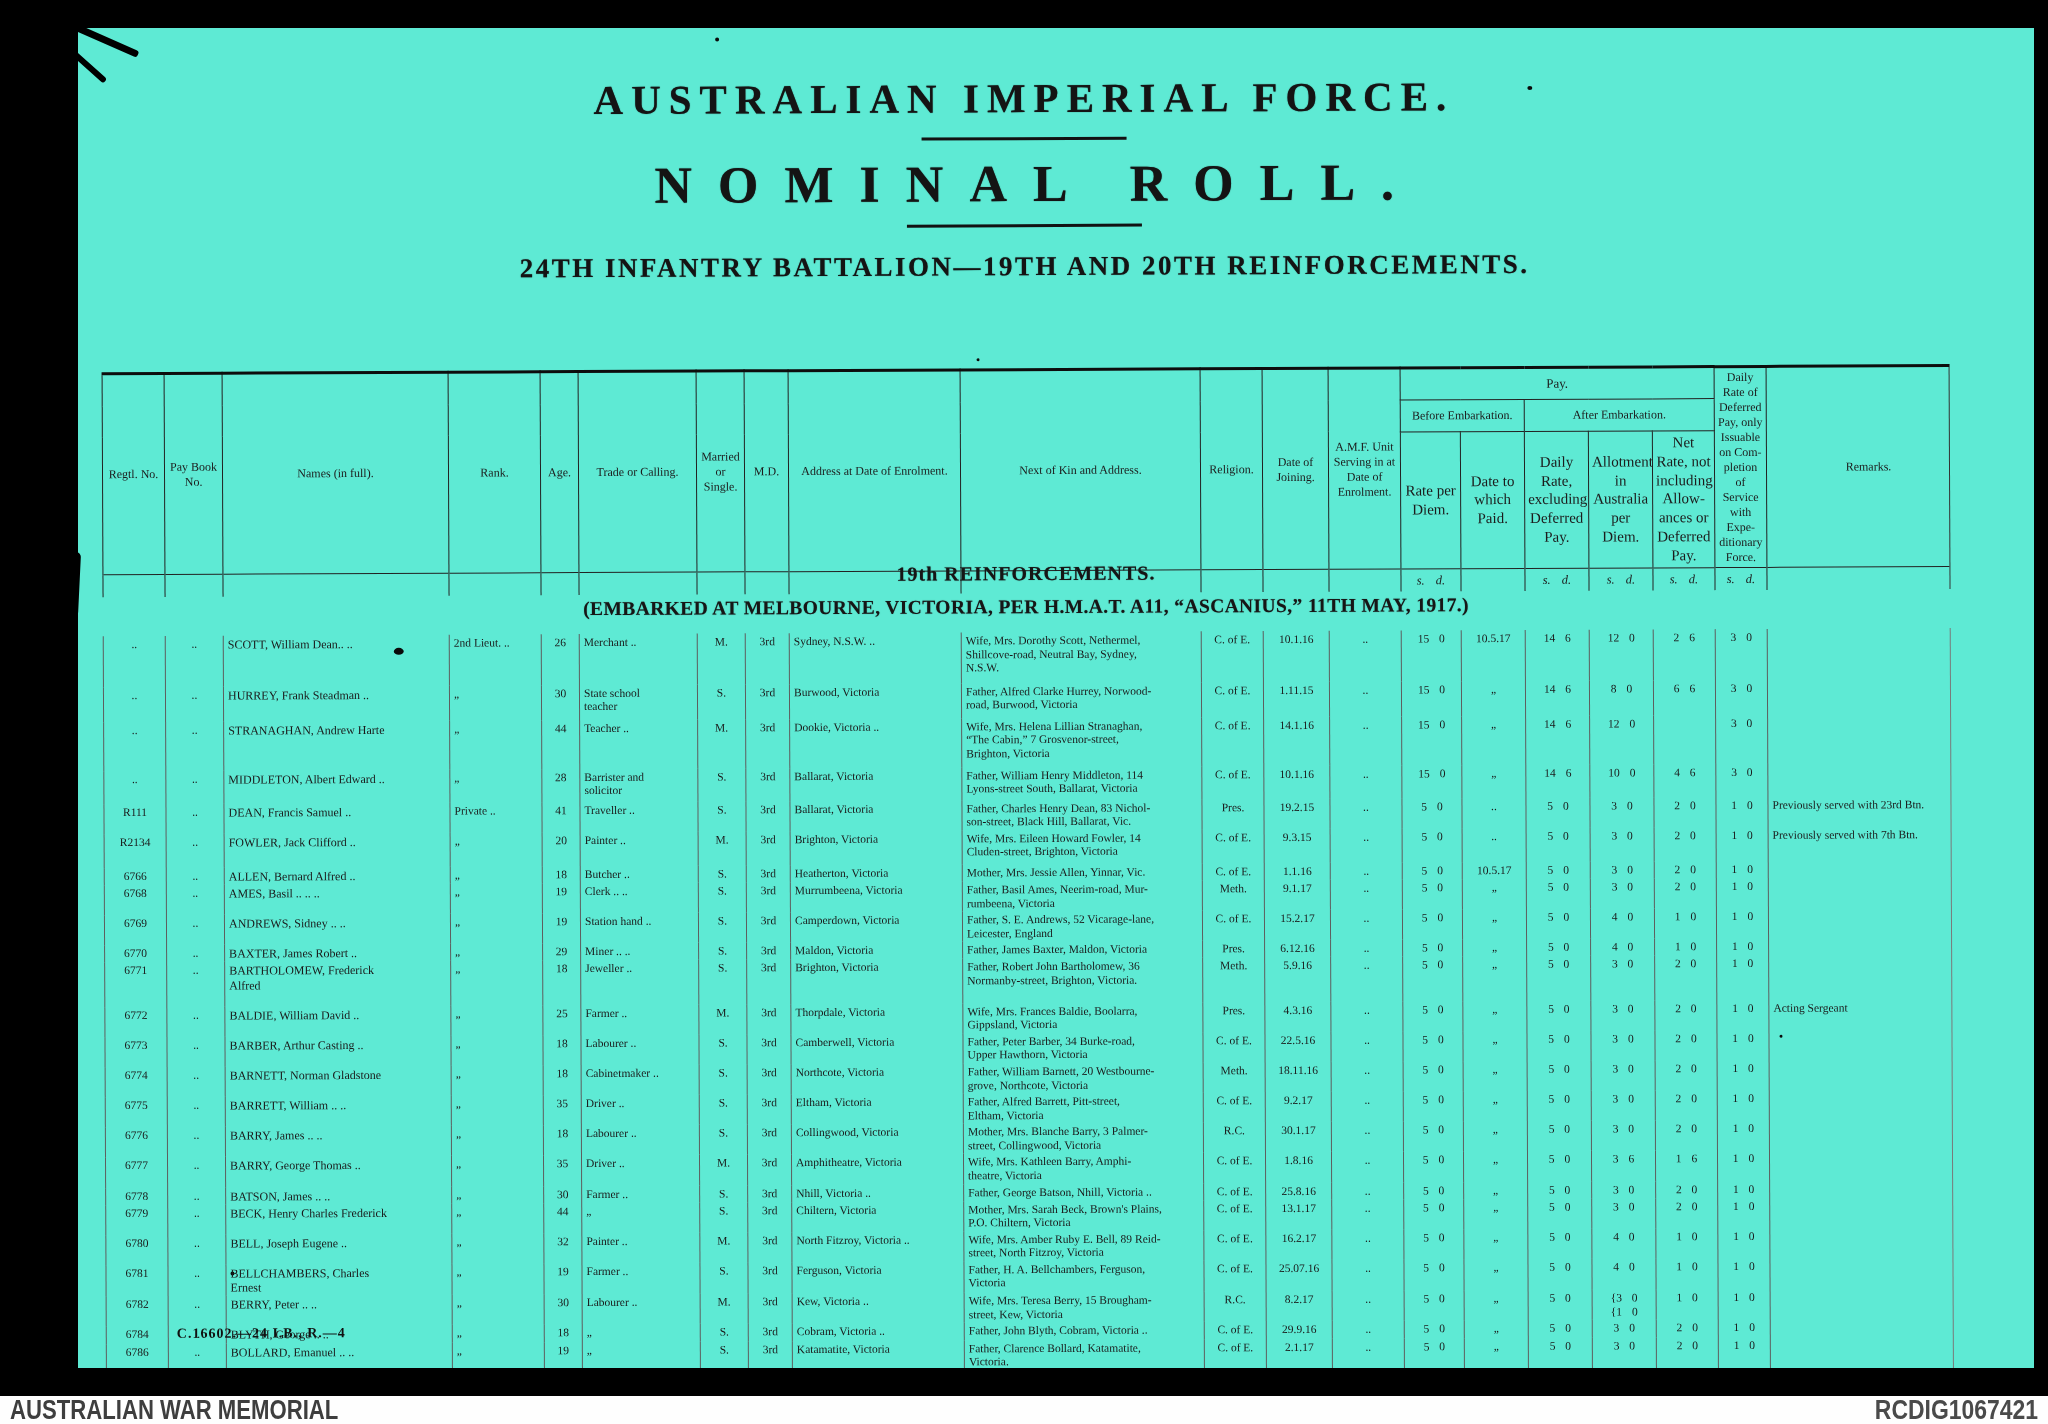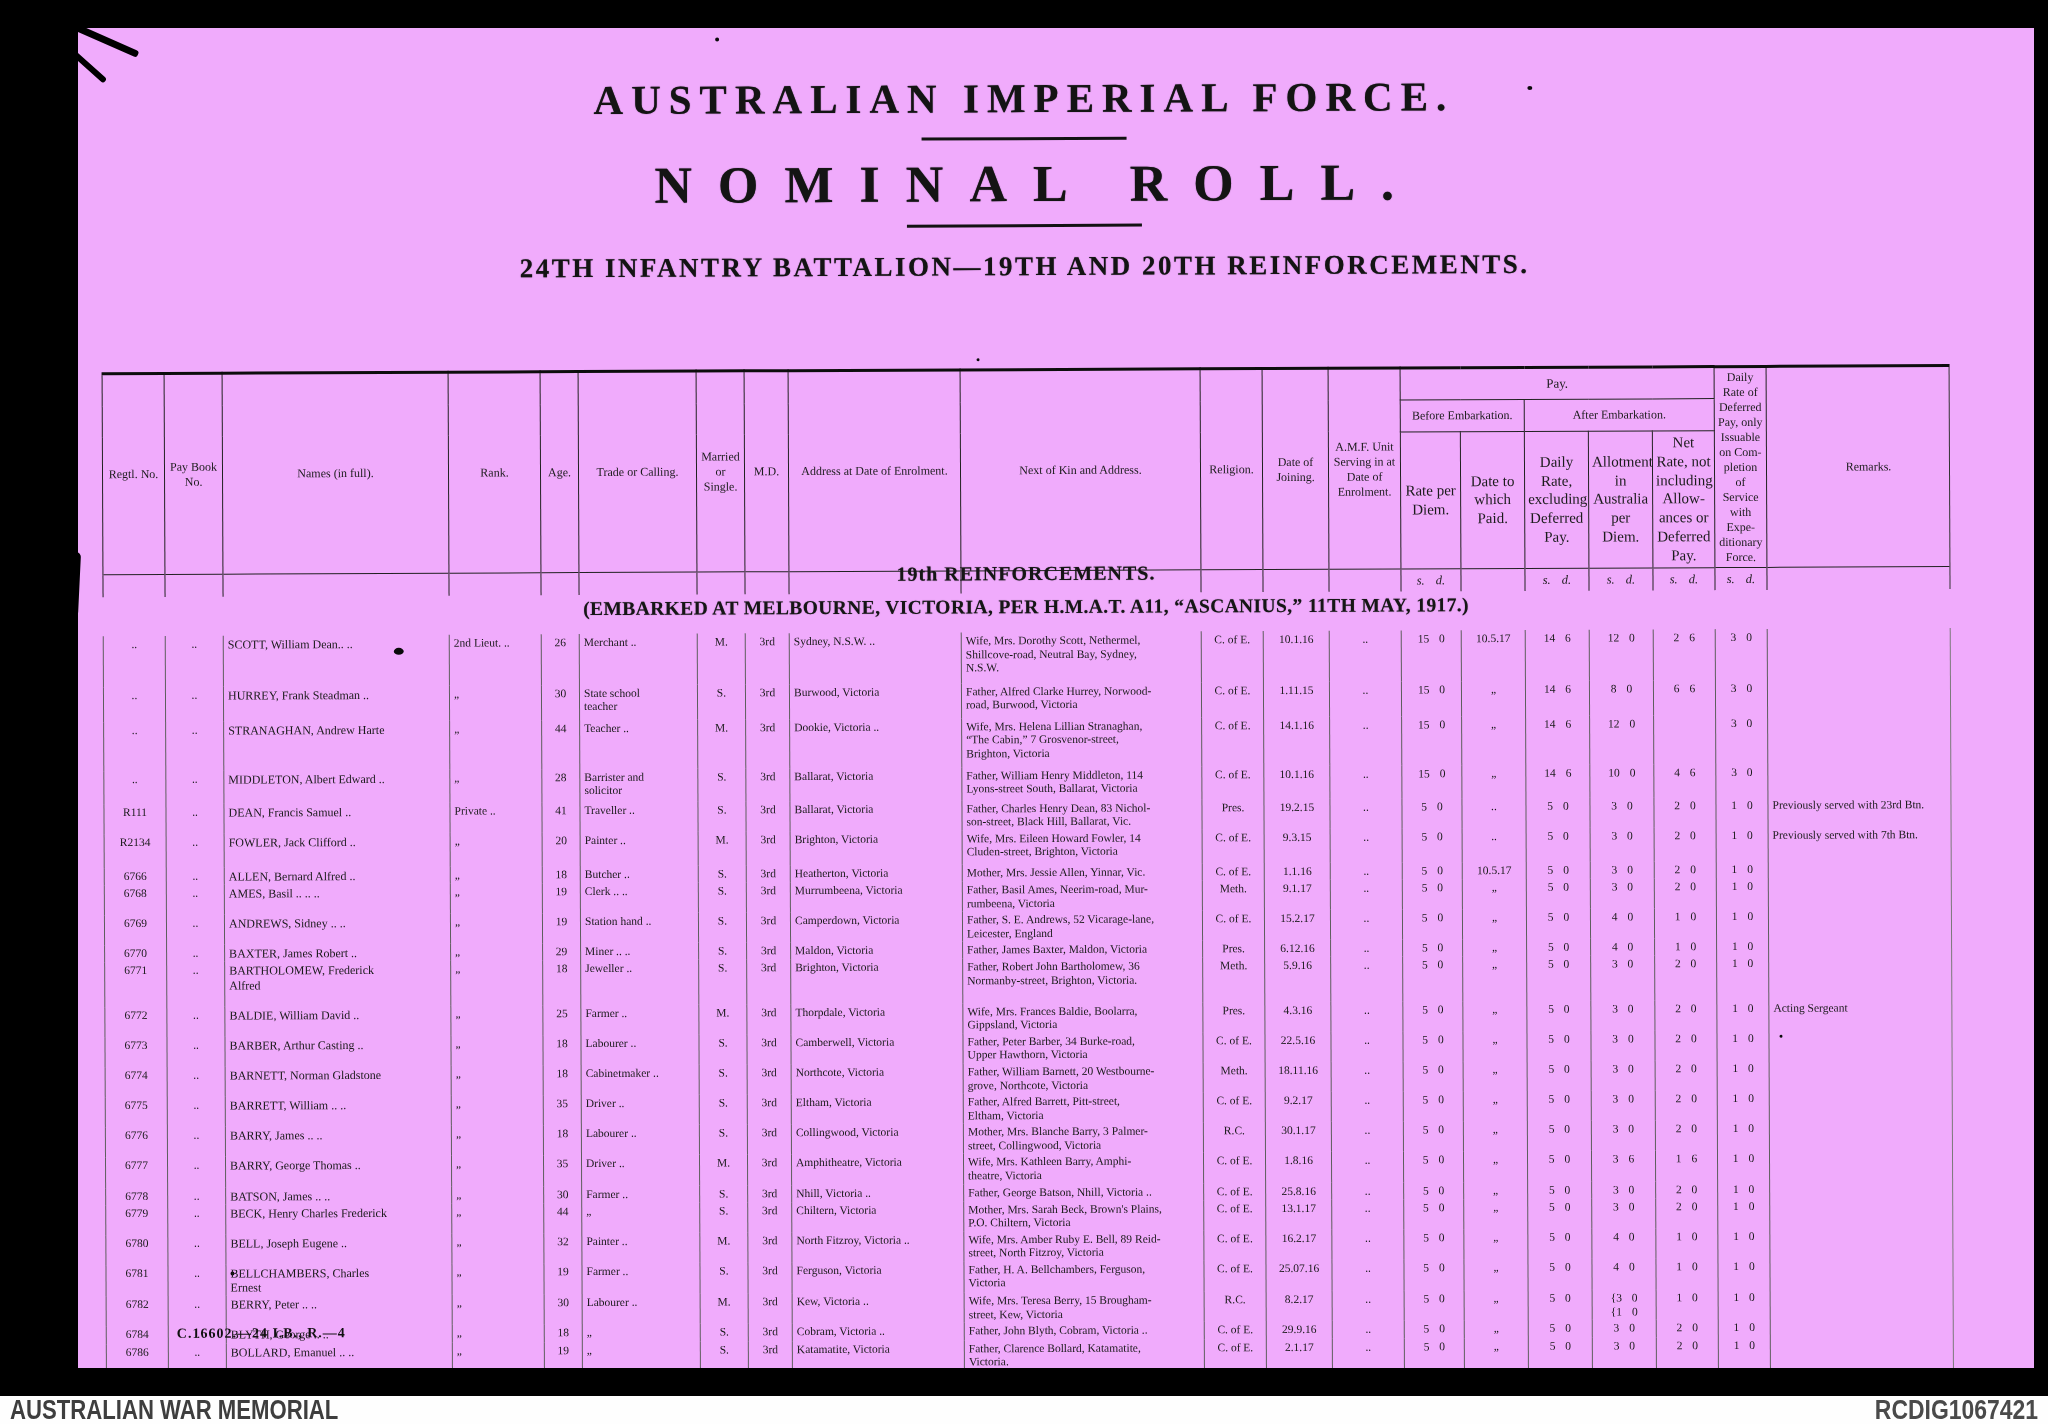--- a/index.html
+++ b/index.html
@@ -3,21 +3,21 @@
 <meta charset="utf-8">
 <style>
   html,body{margin:0;padding:0;}
   body{
     width:2048px;height:1424px;position:relative;overflow:hidden;
     background:#000;
     font-family:"Liberation Serif","DejaVu Serif",serif;
   }
   .page{
     position:absolute;left:78px;top:28px;width:1956px;height:1340px;
-    background:#f0abfc;overflow:hidden;
+    background:#5eead4;overflow:hidden;
   }
   .content{position:absolute;left:0;top:0;width:100%;height:100%;transform:rotate(-0.25deg);}
 
   
   .tear{position:absolute;background:#000;border-radius:3px;}
   .tear1{left:-8px;top:4px;width:74px;height:7px;transform:rotate(24deg);}
   .tear2{left:-12px;top:30px;width:48px;height:6px;transform:rotate(42deg);}
   .tear3{left:-7px;top:520px;width:9px;height:64px;transform:rotate(3deg);border-radius:5px;}
   .speck{position:absolute;background:#0a0a0a;border-radius:50%;}
 

